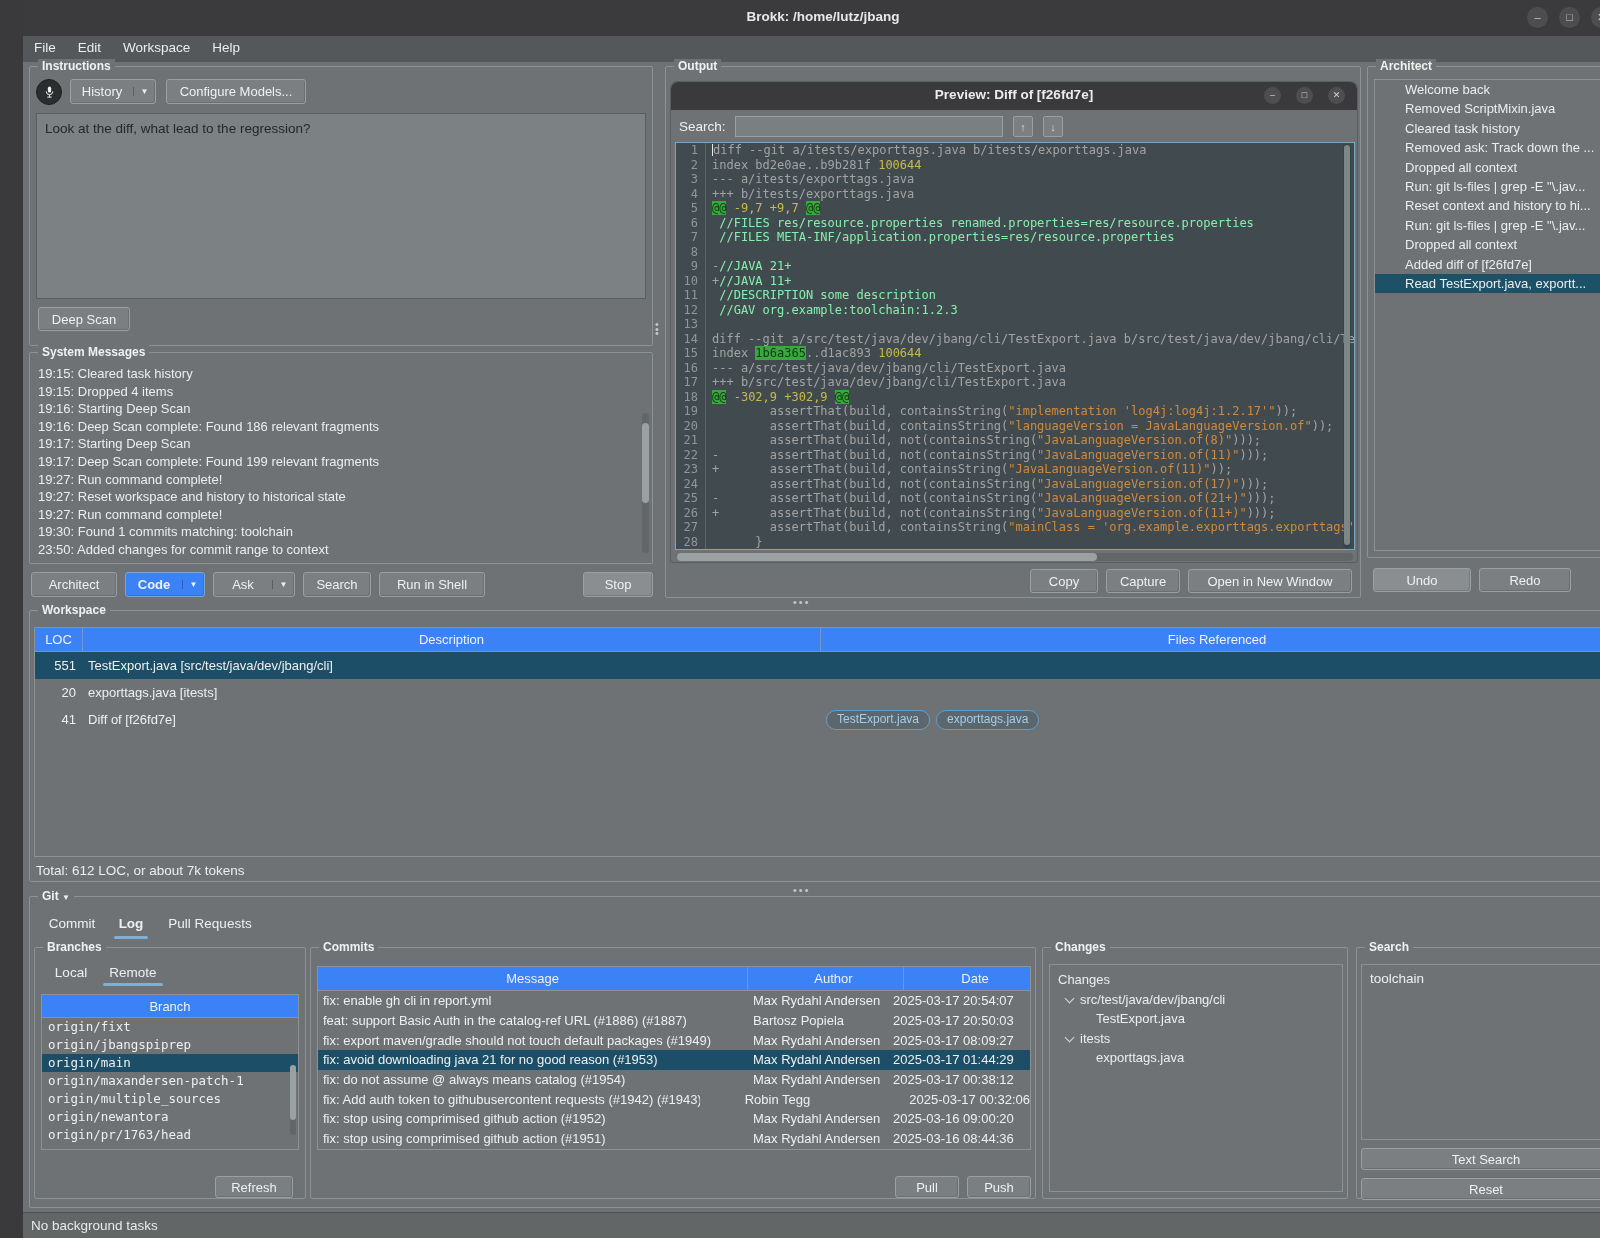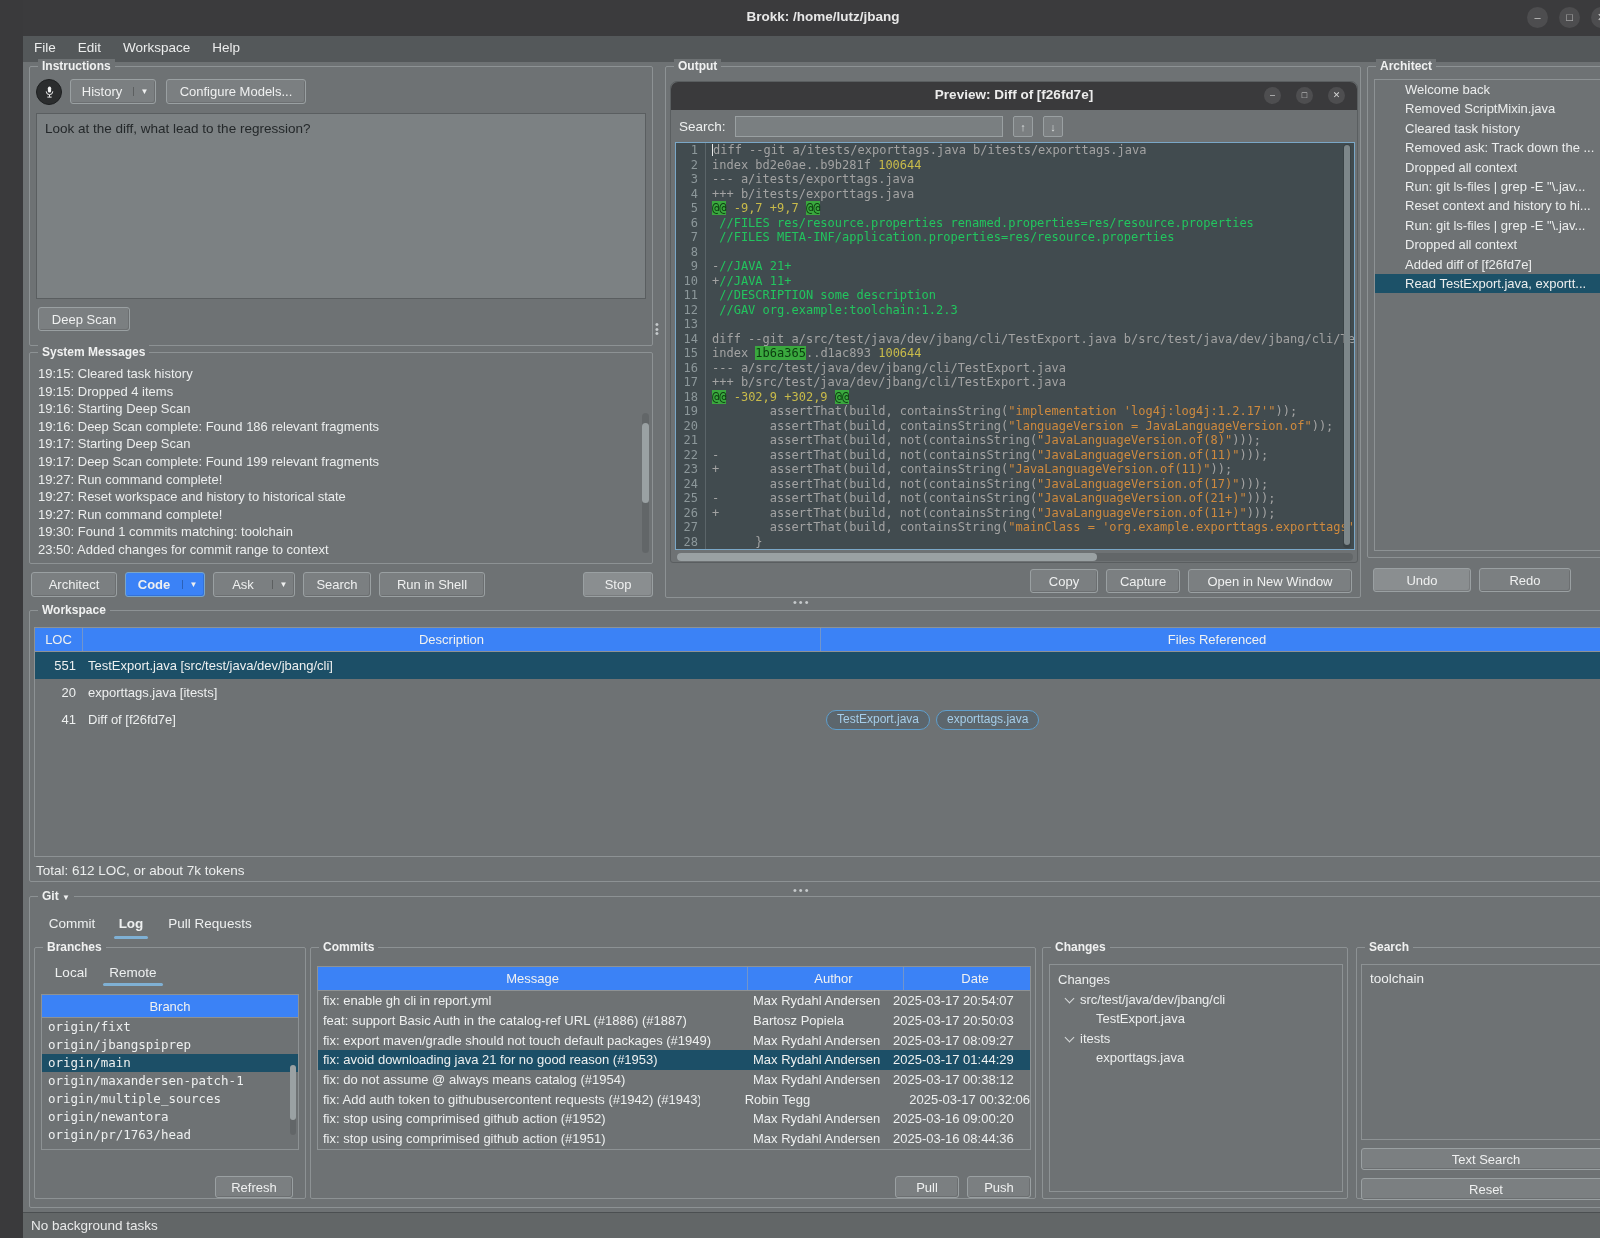--- a/index.html
+++ b/index.html
@@ -45,21 +45,21 @@
   .pbtn { position:absolute; top:5px; width:17px; height:17px; border-radius:50%; background:#4e4e50; color:#d5d5d5; font-size:9px; line-height:17px; text-align:center; }
   .srchlabel { position:absolute; font-size:13.5px; color:#eef0f0; }
   .srchinput { position:absolute; background:#7a7f81; border:1px solid #9aa0a2; }
   .sqbtn { position:absolute; background:#7b7f81; border:1px solid #9aa0a2; border-radius:2px; color:#d9dcdd; font-size:11px; text-align:center; line-height:20px; }
 
   
   .codearea { position:absolute; background:#414b4f; border:1px solid #7aa7c7; overflow:hidden; font-family:"DejaVu Sans Mono", monospace; font-size:12px; }
   .dl { display:flex; height:14.5px; line-height:14.5px; white-space:pre; }
   .ln { width:30px; flex:0 0 30px; text-align:right; padding-right:7px; color:#8d989b; border-right:1px solid #5b6569; }
   .lc { padding-left:6px; color:#b6c0c2; }
-  .tk-d { color:#a3a3a3; } .tk-c { color:#22c55e; } .tk-y { color:#c9bb4a; }
+  .tk-d { color:#a3a3a3; } .tk-c { color:#86efac; } .tk-y { color:#c9bb4a; }
   .tk-o { color:#cf8a3e; } .tk-g { background:#3aa83e; color:#0c3b10; }
   .caret { display:inline-block; width:1px; height:12px; background:#e8eaea; vertical-align:-2px; }
 
   
   .actlist { position:absolute; border:1px solid #8d9294; overflow:hidden; }
   .actitem { height:19.4px; line-height:19.4px; padding-left:30px; font-size:13px; color:#eceeee; white-space:nowrap; overflow:hidden; }
   .actitem.sel { background:#1c5168; }
 
   
   .tbl { position:absolute; border:1px solid #8d9294; overflow:hidden; }

